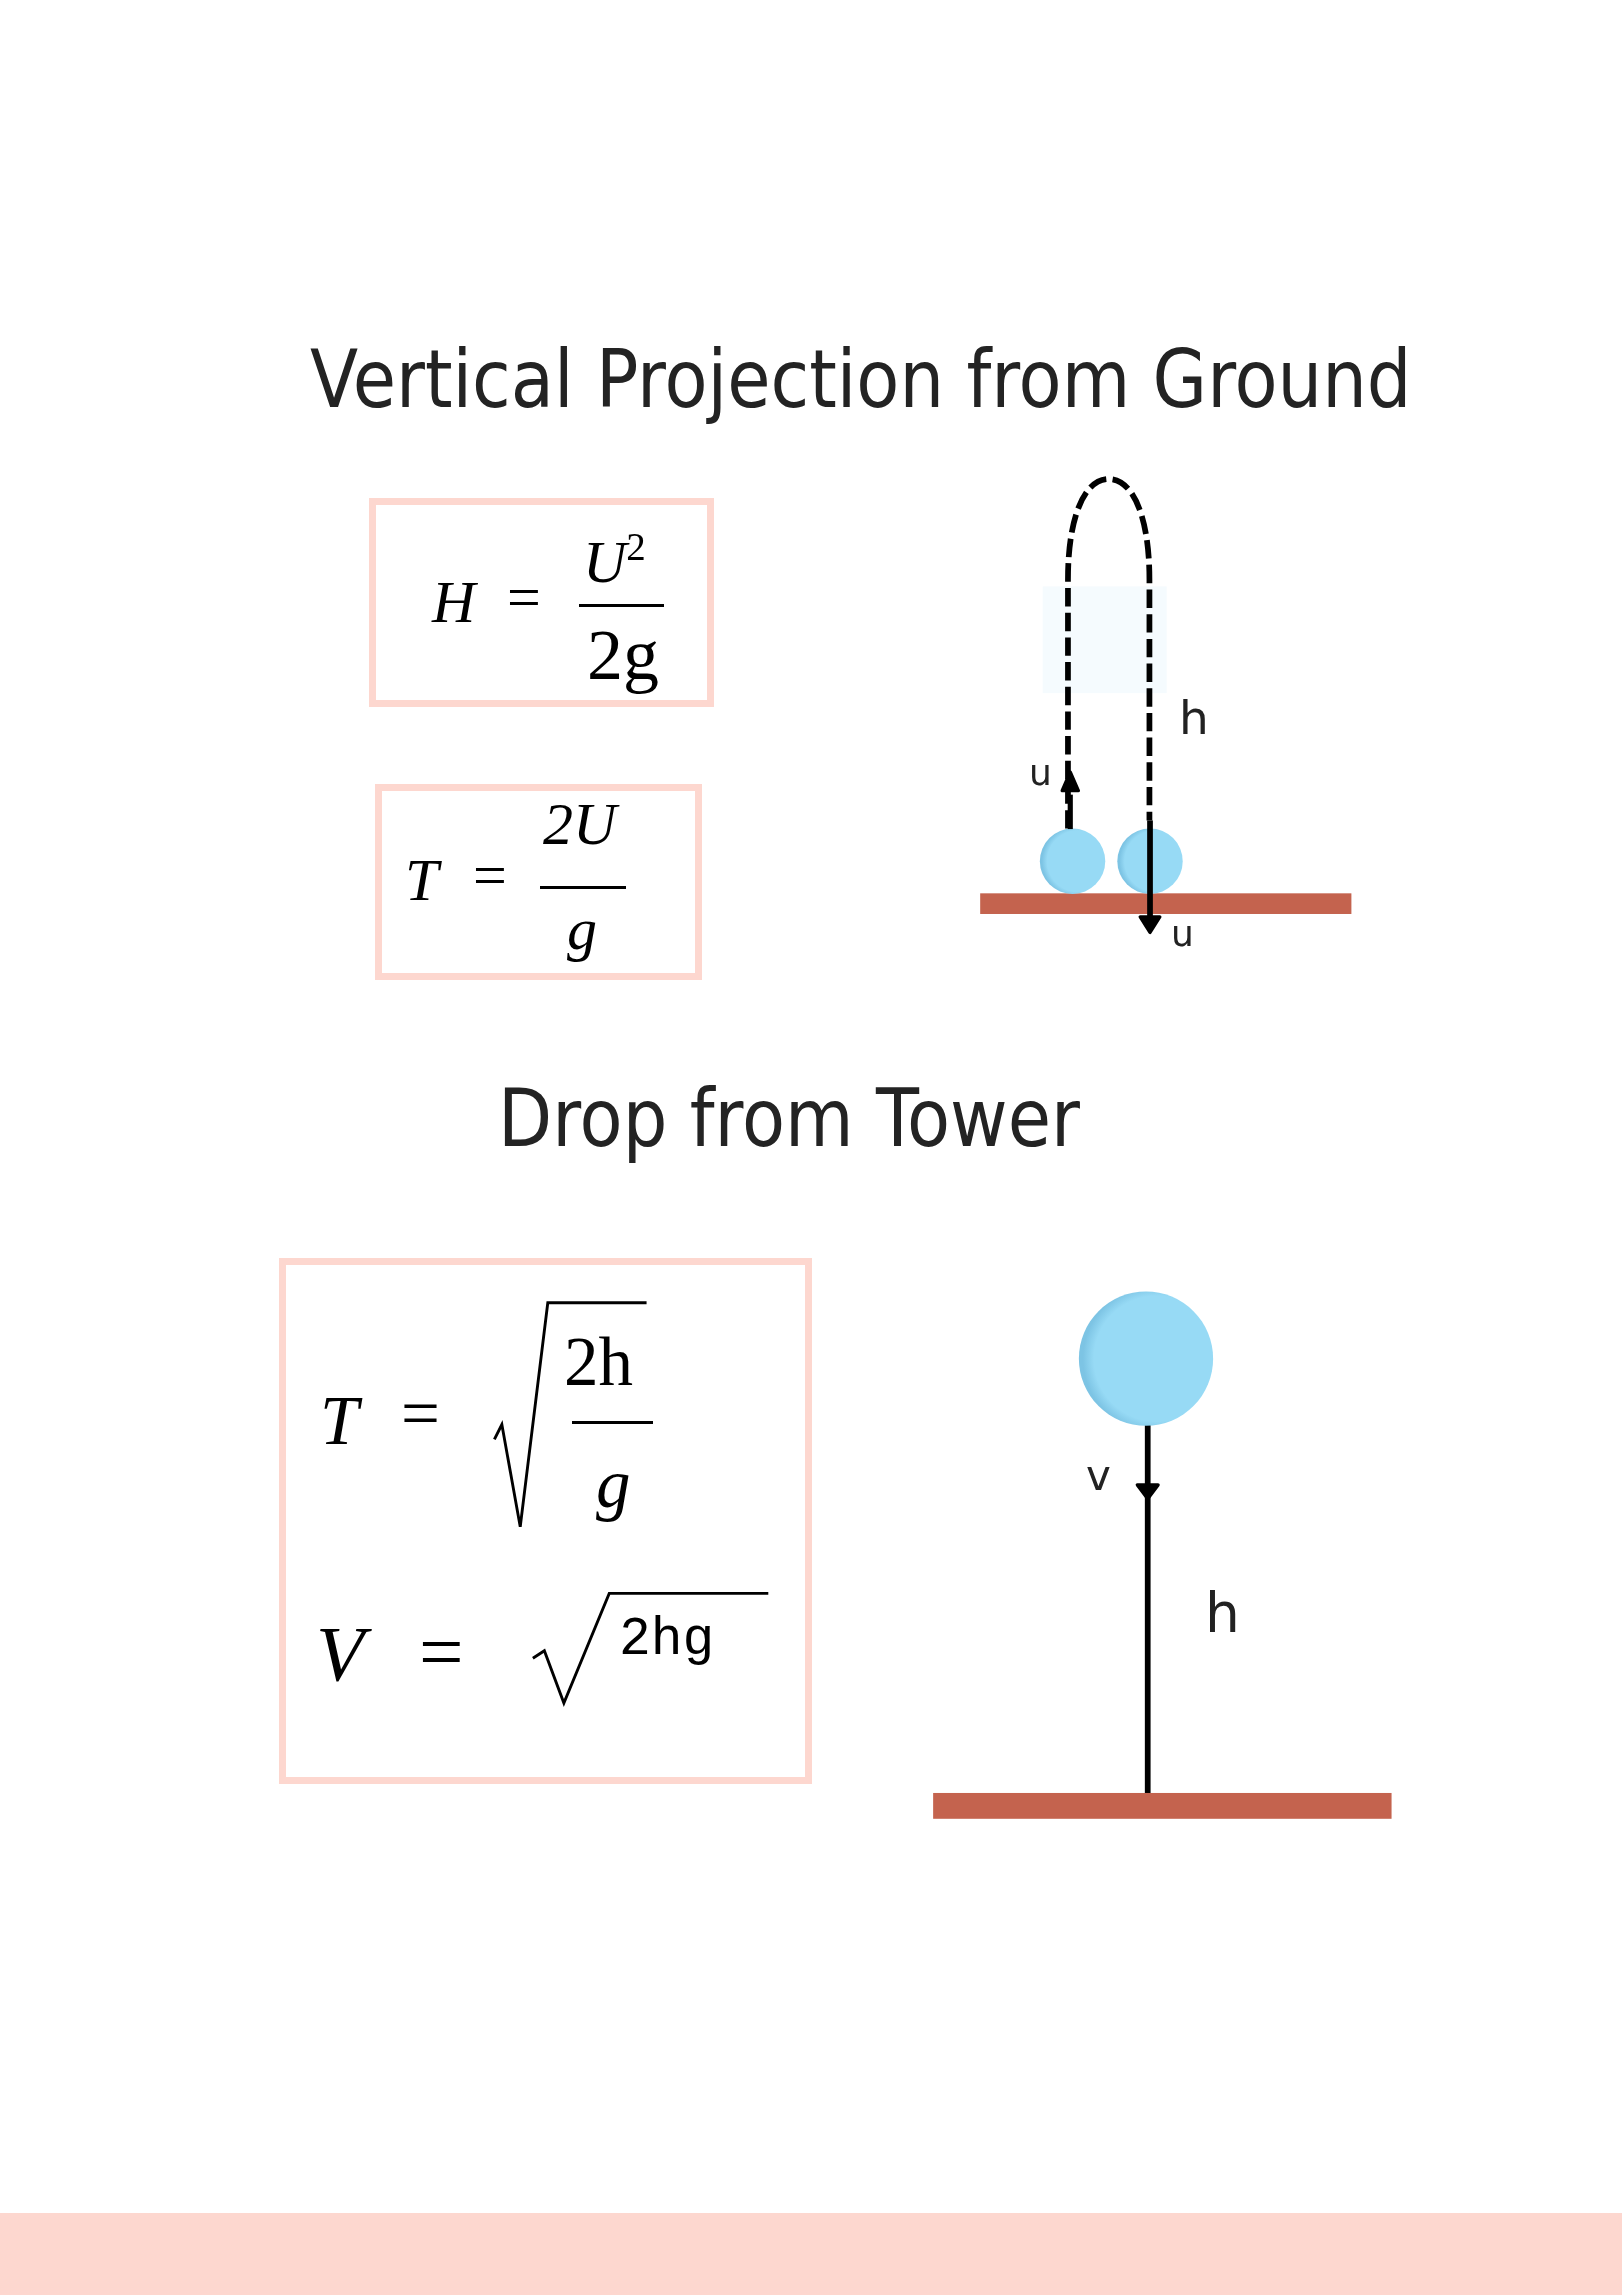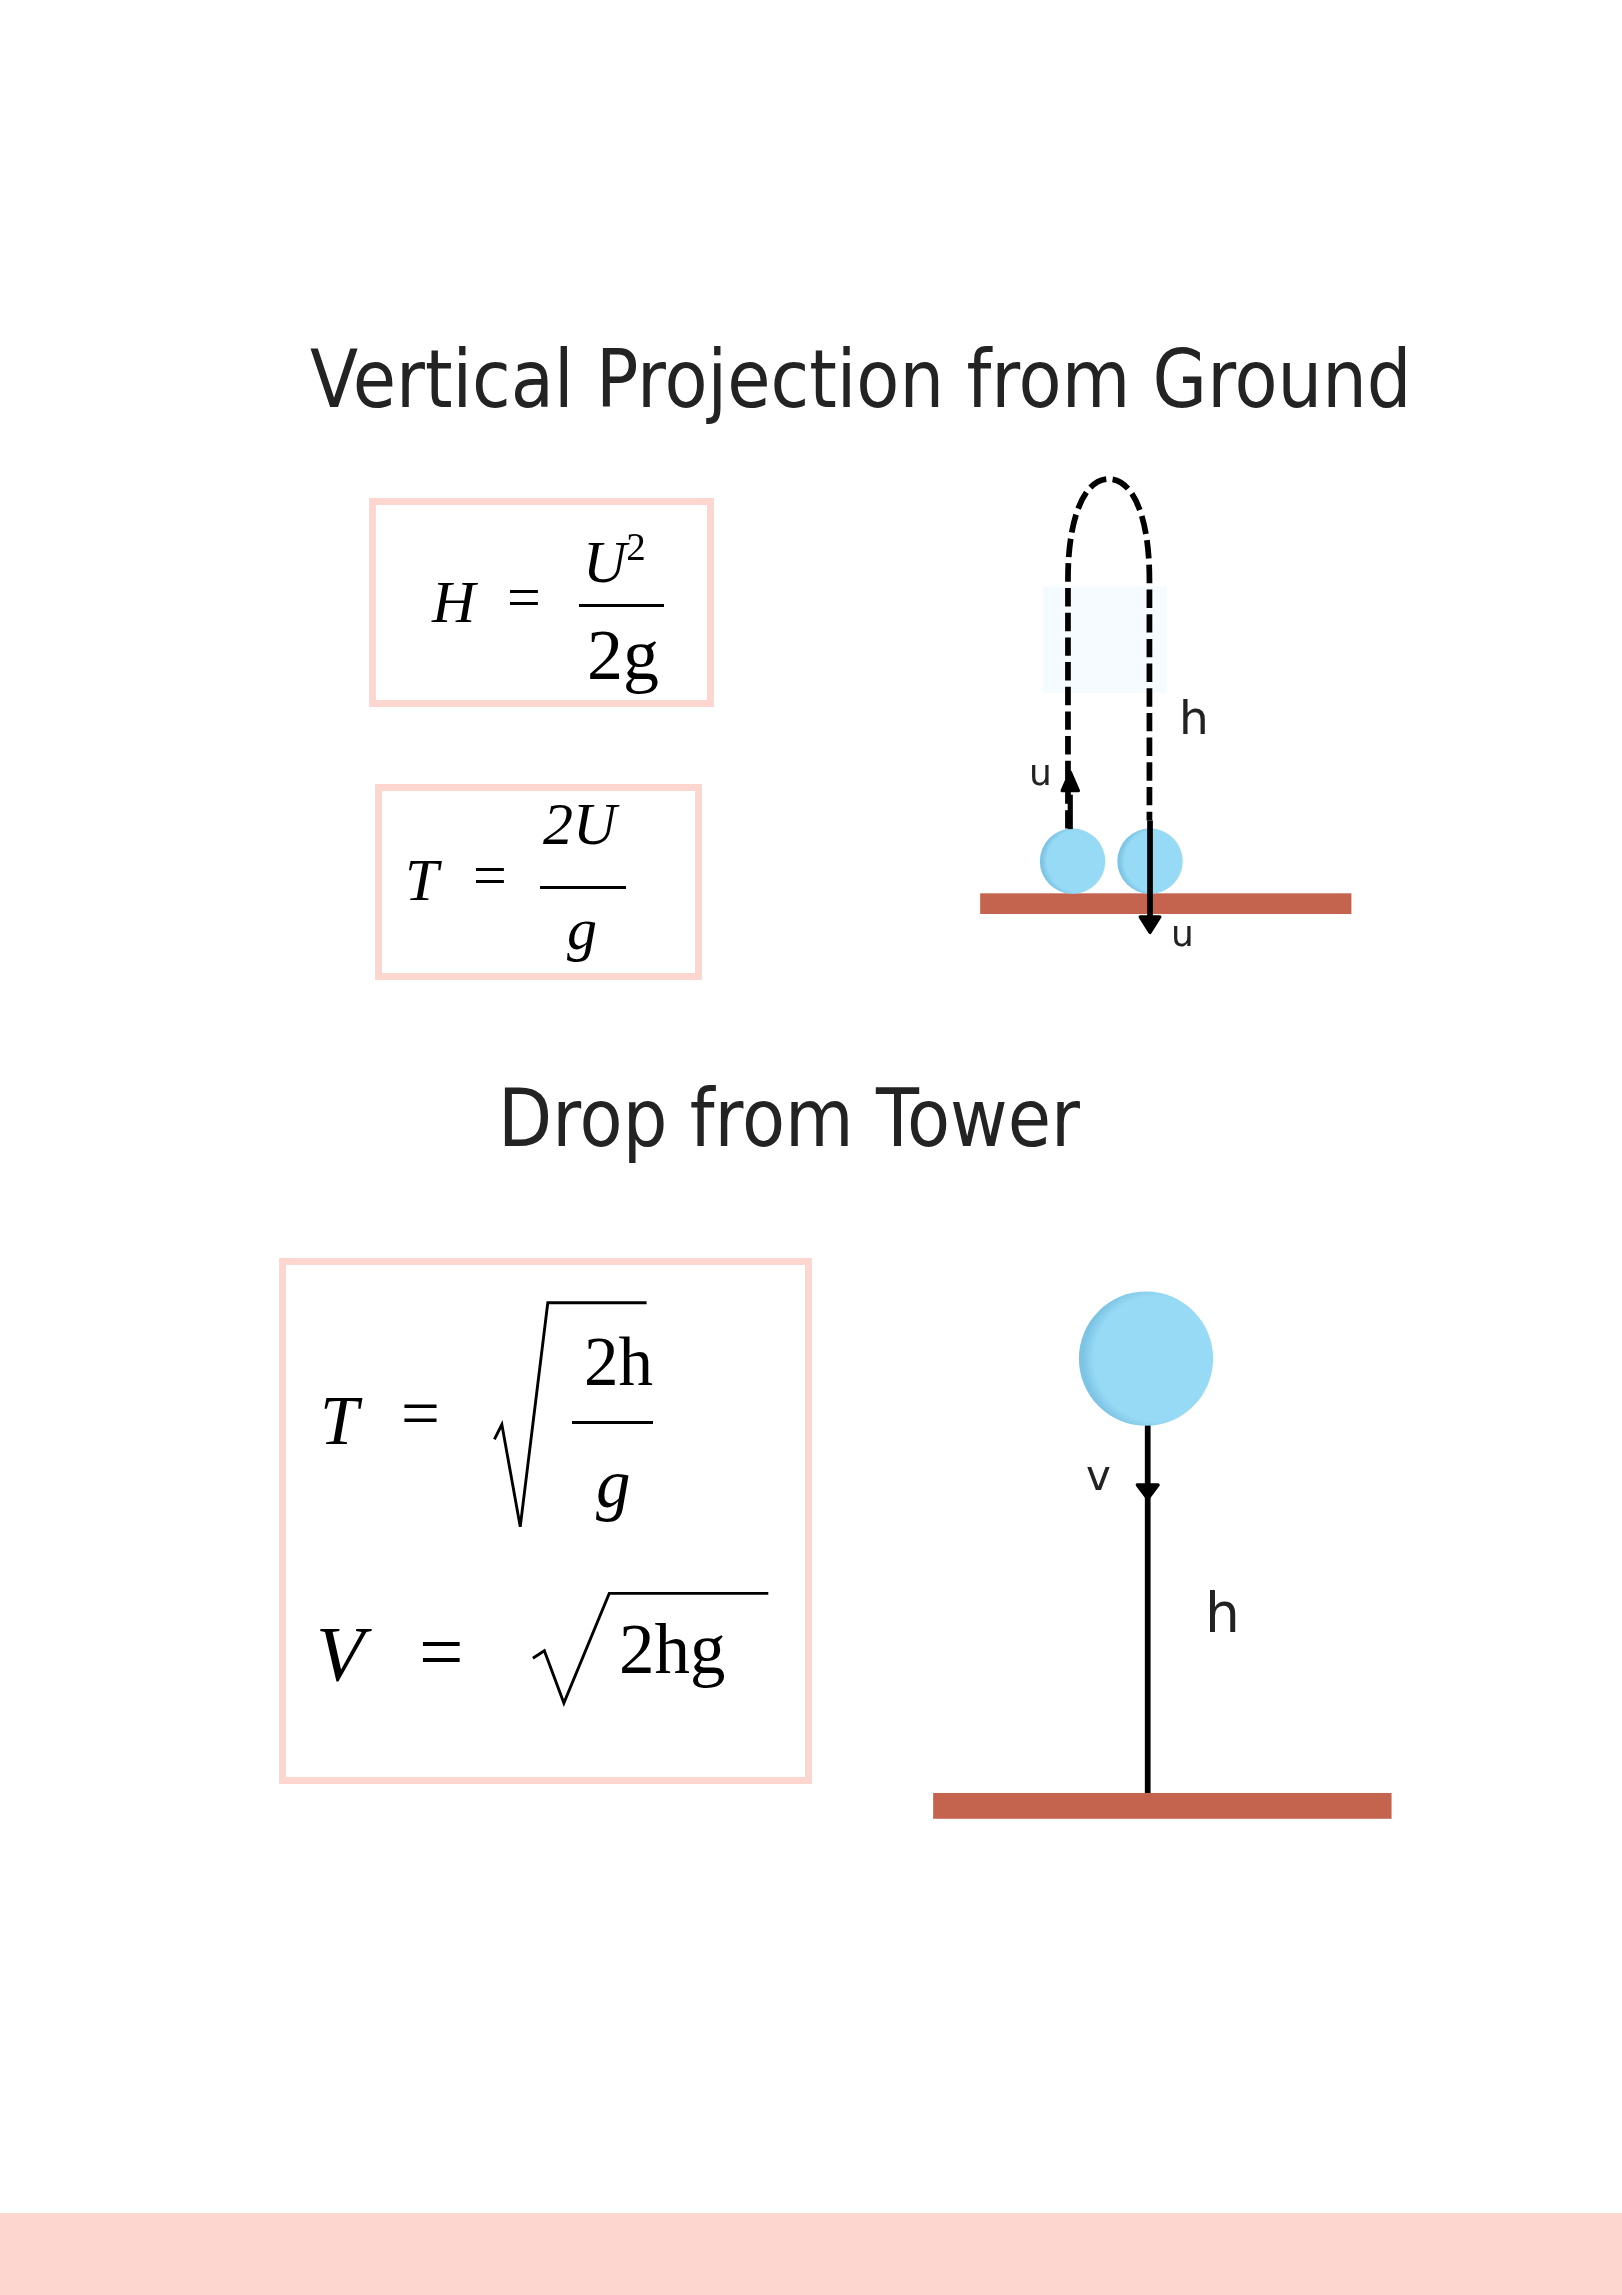--- a/index.html
+++ b/index.html
@@ -96,30 +96,30 @@
 
 <div id="title-2" class="title">Drop from Tower</div>
 
 <div id="box-tower" class="formula-box">
 
   <span class="math" style="left:34px; top:122px; font-size:69px; font-style:italic;">T</span>
   <span class="math" style="left:115px; top:115px; font-size:69px;">=</span>
   <svg width="533" height="526" style="left:-7.5px; top:-7.5px;" viewBox="0 0 928 916">
     <polyline points="375,316 388,290 420,468 468,78 640,78" fill="none" stroke="#000" stroke-width="5" stroke-linejoin="miter"></polyline>
   </svg>
-  <span class="math" style="left:278px; top:63px; font-size:69px;margin-left:20px;"><span>2h</span></span>
+  <span class="math" style="left:278px; top:63px; font-size:69px;"><span>2h</span></span>
   <div class="frac-bar" style="left:286px; top:156px; width:81px;"></div>
   <span class="math" style="left:310px; top:185px; font-size:69px; font-style:italic;">g</span>
 
   <span class="math" style="left:30px; top:349px; font-size:79px; font-style:italic;">V</span>
   <span class="math" style="left:133px; top:347px; font-size:79px;">=</span>
   <svg width="533" height="526" style="left:-7.5px; top:-7.5px;" viewBox="0 0 928 916">
     <polyline points="442,697 462,684 496,775 575,584 852,584" fill="none" stroke="#000" stroke-width="5" stroke-linejoin="miter"></polyline>
   </svg>
-  <span class="math" style="left:333px; top:349px; font-size:71px;">2hg</span>
+  <span class="math" style="left:333px; top:349px; font-size:53px;font-family:Liberation Mono, monospace;">2hg</span>
 </div>
 
 <svg width="1623" height="2295" viewBox="0 0 2828 4000">
   <line x1="2000" y1="2470" x2="2000" y2="3128" stroke="#000" stroke-width="10"></line>
   <polygon points="1982,2588 2018,2588 2000,2612" fill="#000" stroke="#000" stroke-width="6" stroke-linejoin="round"></polygon>
   <circle cx="1997" cy="2368" r="117" fill="url(#ballgrad)"></circle>
   <rect x="1626" y="3125" width="799" height="45" fill="#C4634E"></rect>
 </svg>
 <span class="label-hand" style="left:1086px; top:1455px; font-size:42px;">v</span>
 <span class="label-hand" style="left:1205px; top:1586px; font-size:55px;">h</span>

